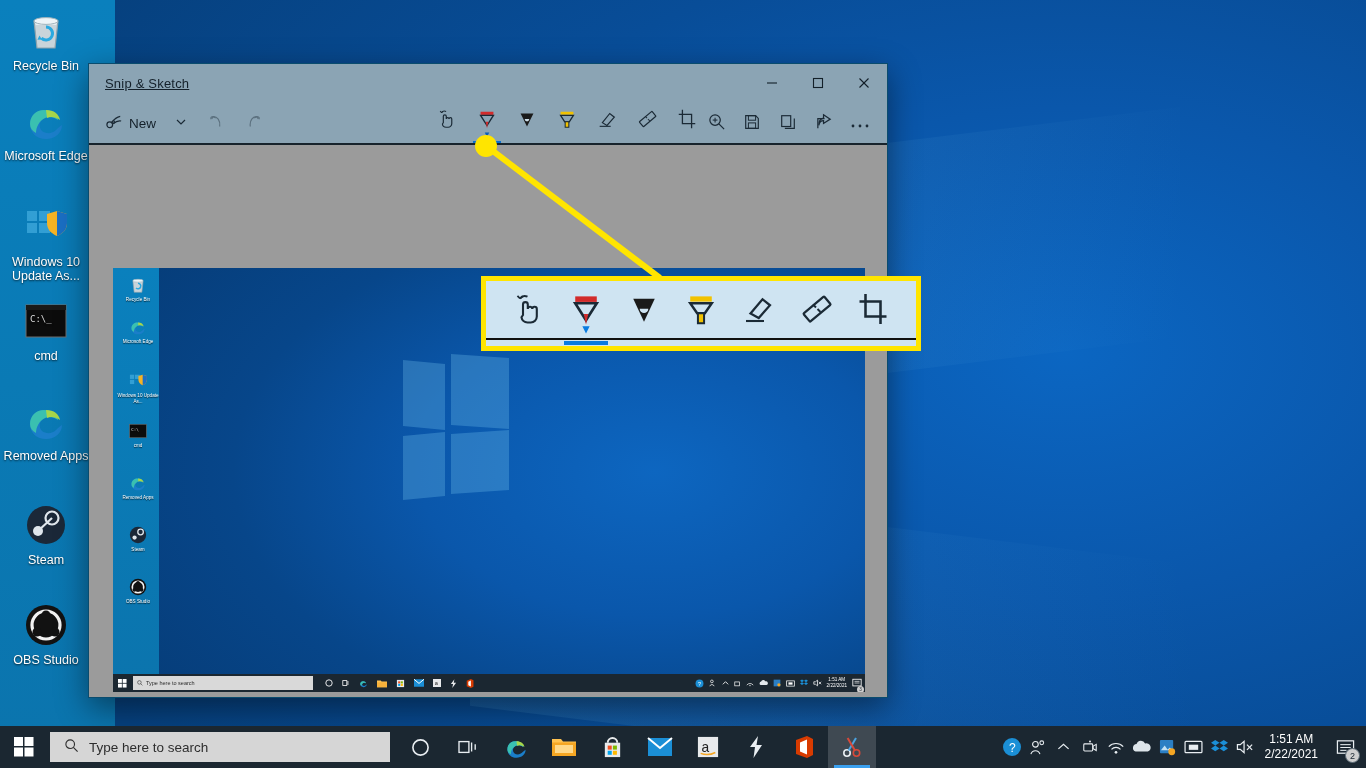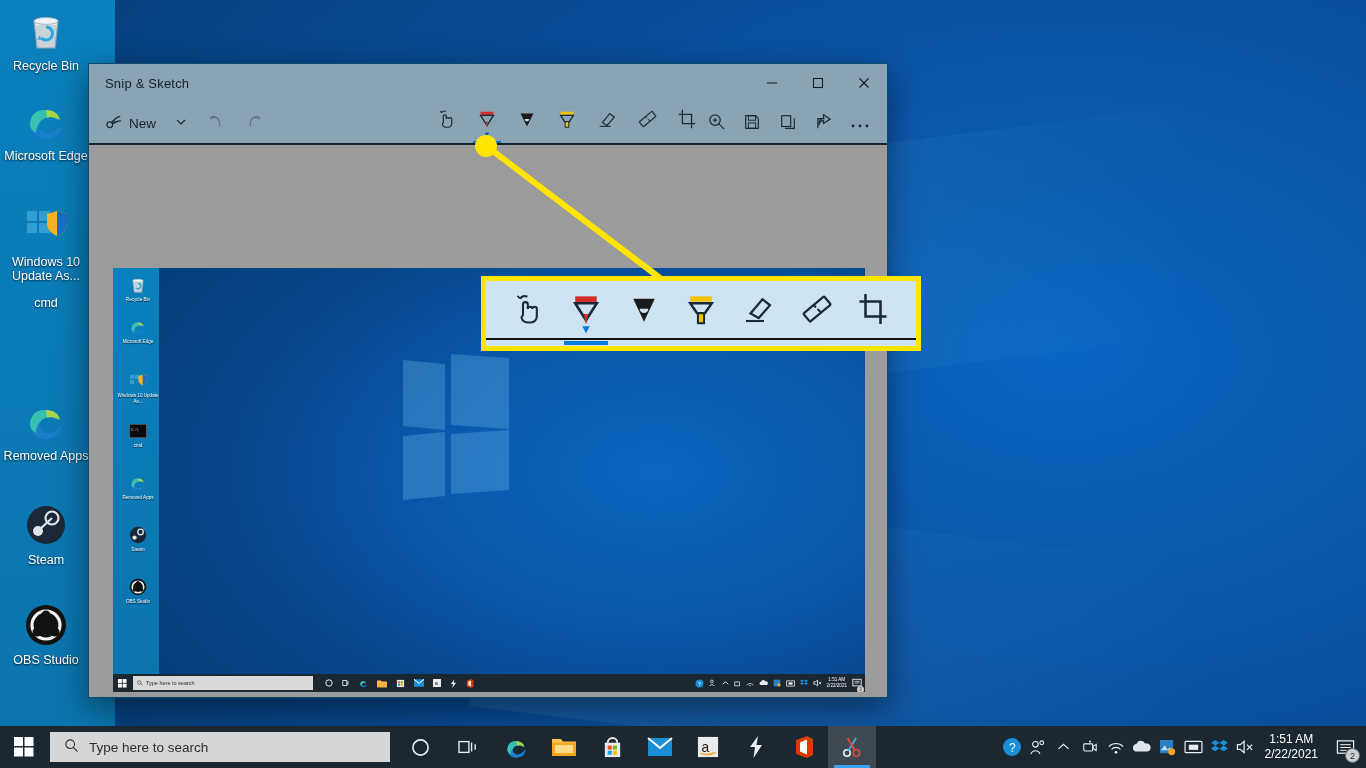--- a/index.html
+++ b/index.html
@@ -44,21 +44,21 @@
   .dicon .glyph { height: 50px; display:flex; align-items:center; justify-content:center; margin-bottom: 3px;}
   .dicon .lbl { display:block; }
 
   
   #snipwin {
     position: absolute; left: 88px; top: 63px; width: 800px; height: 635px;
     background: #8ba4b4; border: 1px solid #0a4c6e;
     box-shadow: 0 10px 30px rgba(0,0,0,.45);
   }
   #titlebar { height: 38px; display:flex; align-items:center; position:relative; }
-  #titlebar .title { font-size: 13px; color:#14202a; padding-left: 16px; letter-spacing:.2px;}
+  #titlebar .title { font-size: 13px; color:#14202a; padding-left: 16px; letter-spacing:.2px;text-decoration:underline;}
   .wincontrols { position:absolute; right:0; top:0; height:38px; display:flex; }
   .wctl { width: 46px; height:38px; display:flex; align-items:center; justify-content:center; color:#132029; }
 
   #toolbar { height: 43px; display:flex; align-items:center; position:relative; }
   #toolbar .left { display:flex; align-items:center; padding-left: 10px; gap: 2px;}
   .tb-btn { height:34px; min-width:34px; display:flex; align-items:center; justify-content:center;
             gap:5px; color:#1b2a36; padding: 0 6px; border-radius:2px; }
   .tb-btn.disabled { opacity:.42; }
   #toolbar .newlabel { font-size: 13.5px; color:#14202a; }
   #tools-center { position:absolute; left: 340px; top:0; height:43px; display:flex; align-items:center; gap:4px;}
@@ -181,20 +181,27 @@
       <rect x="4" y="16" width="10" height="10" fill="#3aa5d8" opacity=".85"></rect>
       <rect x="16" y="16" width="11" height="10" fill="#3aa5d8" opacity=".85"></rect>
       <path d="M34 4 l10 3 v9 c0 7-5 11-10 13 -5-2-10-6-10-13 V7 Z" fill="#f5b324"></path>
       <path d="M34 4 l10 3 v9 c0 7-5 11-10 13 Z" fill="#1a6fc4"></path>
     </svg>
   </div>
   <span class="lbl">Windows 10 Update As...</span>
 </div>
 
 <div class="dicon" style="left:0px; top:296px;">
+  <div class="glyph">
+    <svg width="46" height="38" viewBox="0 0 46 38">
+      <rect x="3" y="3" width="40" height="32" fill="#0c0c0c" stroke="#6e6e6e" stroke-width="1"></rect>
+      <rect x="3" y="3" width="40" height="5" fill="#1a1a1a"></rect>
+      <text x="7" y="20" fill="#ddd" font-size="9" font-family="DejaVu Sans Mono, monospace">C:\_</text>
+    </svg>
+  </div>
   <span class="lbl">cmd</span>
 </div>
 
 <div class="dicon" style="left:0px; top:396px;">
   <div class="glyph">
     <svg width="44" height="44" viewBox="0 0 44 44">
       <path d="M38 26c0 8-7 14-16 14C13 40 6 34 6 25c0-8 6-14 14-14 8 0 13 4 14 10-5-4-12-4-16 0-3 3-3 8 0 11 4 3 10 3 14-1 2-2 4-4 6-5z" fill="#1b7ec9"></path>
       <path d="M6 25c0-8 6-14 14-14 8 0 13 4 14 10-4-3-9-4-13-2-6 3-9 9-9 15-4-2-6-5-6-9z" fill="#3ac0b0"></path>
       <path d="M22 11c8 0 13 4 14 10-4-3-9-4-13-2z" fill="#a7d64a"></path>
     </svg>

